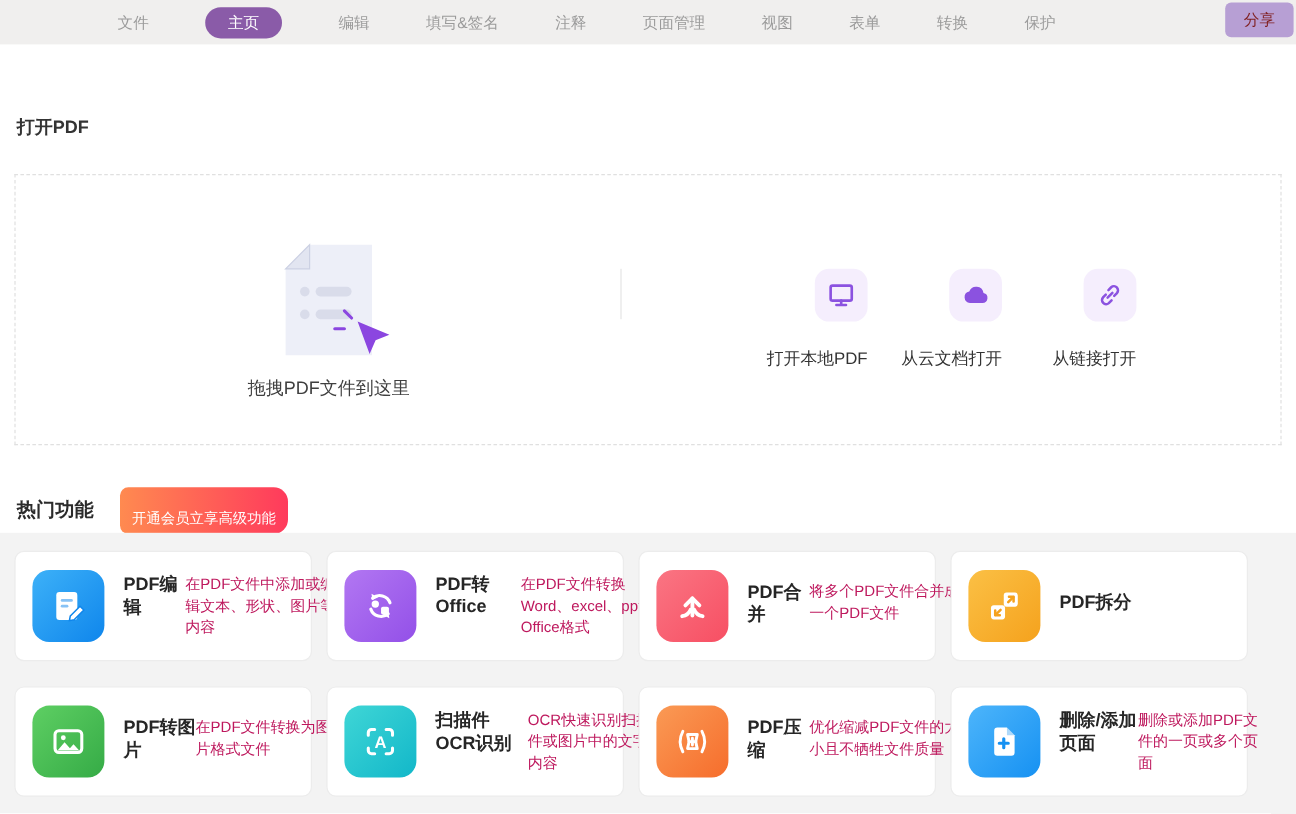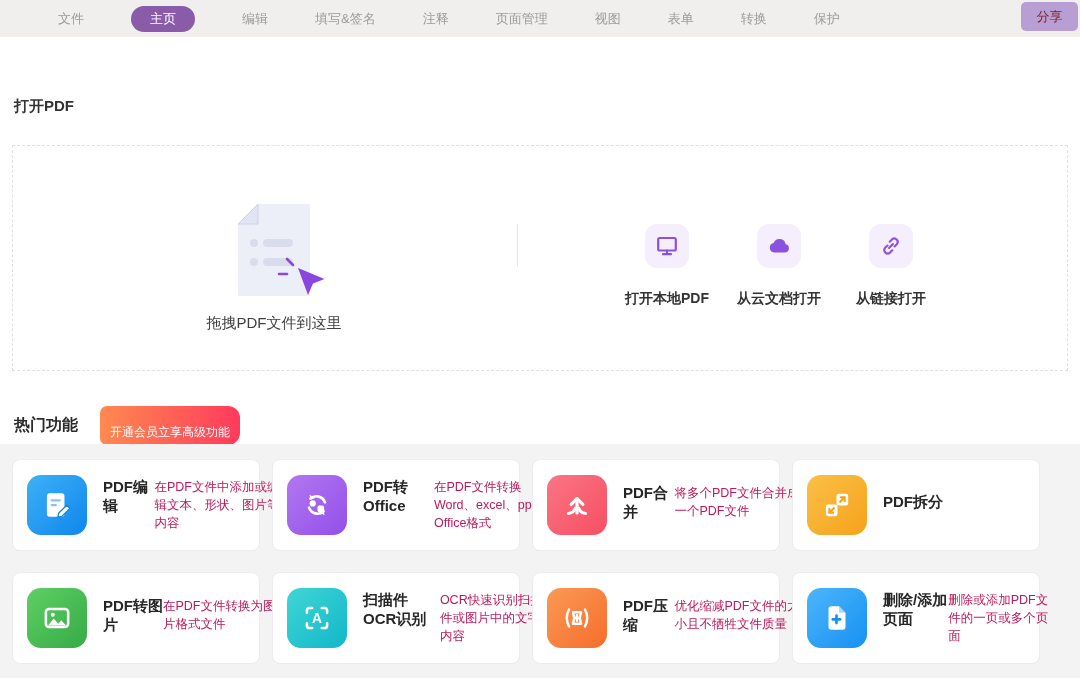--- a/index.html
+++ b/index.html
@@ -7,21 +7,21 @@
   body {
     position:relative; background:#ffffff; overflow:hidden;
     font-family:"Liberation Sans", sans-serif; color:#333;
   }
 
   
   .menubar {
     position:absolute; top:0; left:0; width:1080px; height:37px;
     background:var(--menu_bar_bg); display:flex; align-items:center;
   }
-  .tabs { display:flex; align-items:center; gap:47px; margin-left:58px; }
+  .tabs { display:flex; align-items:center; gap:47px; margin-left:98px; }
   .tab {
     font-size:13px; color:var(--tab_text); white-space:nowrap; cursor:default;
     line-height:24px;
   }
   .tab.active {
     background:var(--active_tab_bg); color:#fff; padding:1px 19px;
     border-radius:14px;
   }
   .share-btn {
     position:absolute; right:2px; top:2px; width:57px; height:29px;
@@ -45,23 +45,22 @@
     font-size:15px; color:#3f3f3f;
   }
   .dz-divider {
     position:absolute; left:504px; top:78px; width:1px; height:42px;
     background:#e5e5e5;
   }
   .open-options {
     position:absolute; left:598px; top:78px; display:flex;
   }
   .open-option {
-    width:112px; display:flex; flex-direction:column; align-items:center;
+    width:112px; display:flex; flex-direction:column; align-items:flex-end;
     cursor:default;
-    font-weight:bold;
   }
   .open-option .icon-box {
     width:44px; height:44px; border-radius:12px;
     background:var(--option_icon_bg); color:var(--option_icon_color);
     display:flex; align-items:center; justify-content:center;
   }
   .open-option .opt-label { margin-top:22px; font-size:14px; color:#333; white-space:nowrap; }
 
   
   .hot-header { position:absolute; left:14px; top:406px; display:flex; align-items:center; gap:22px; }

